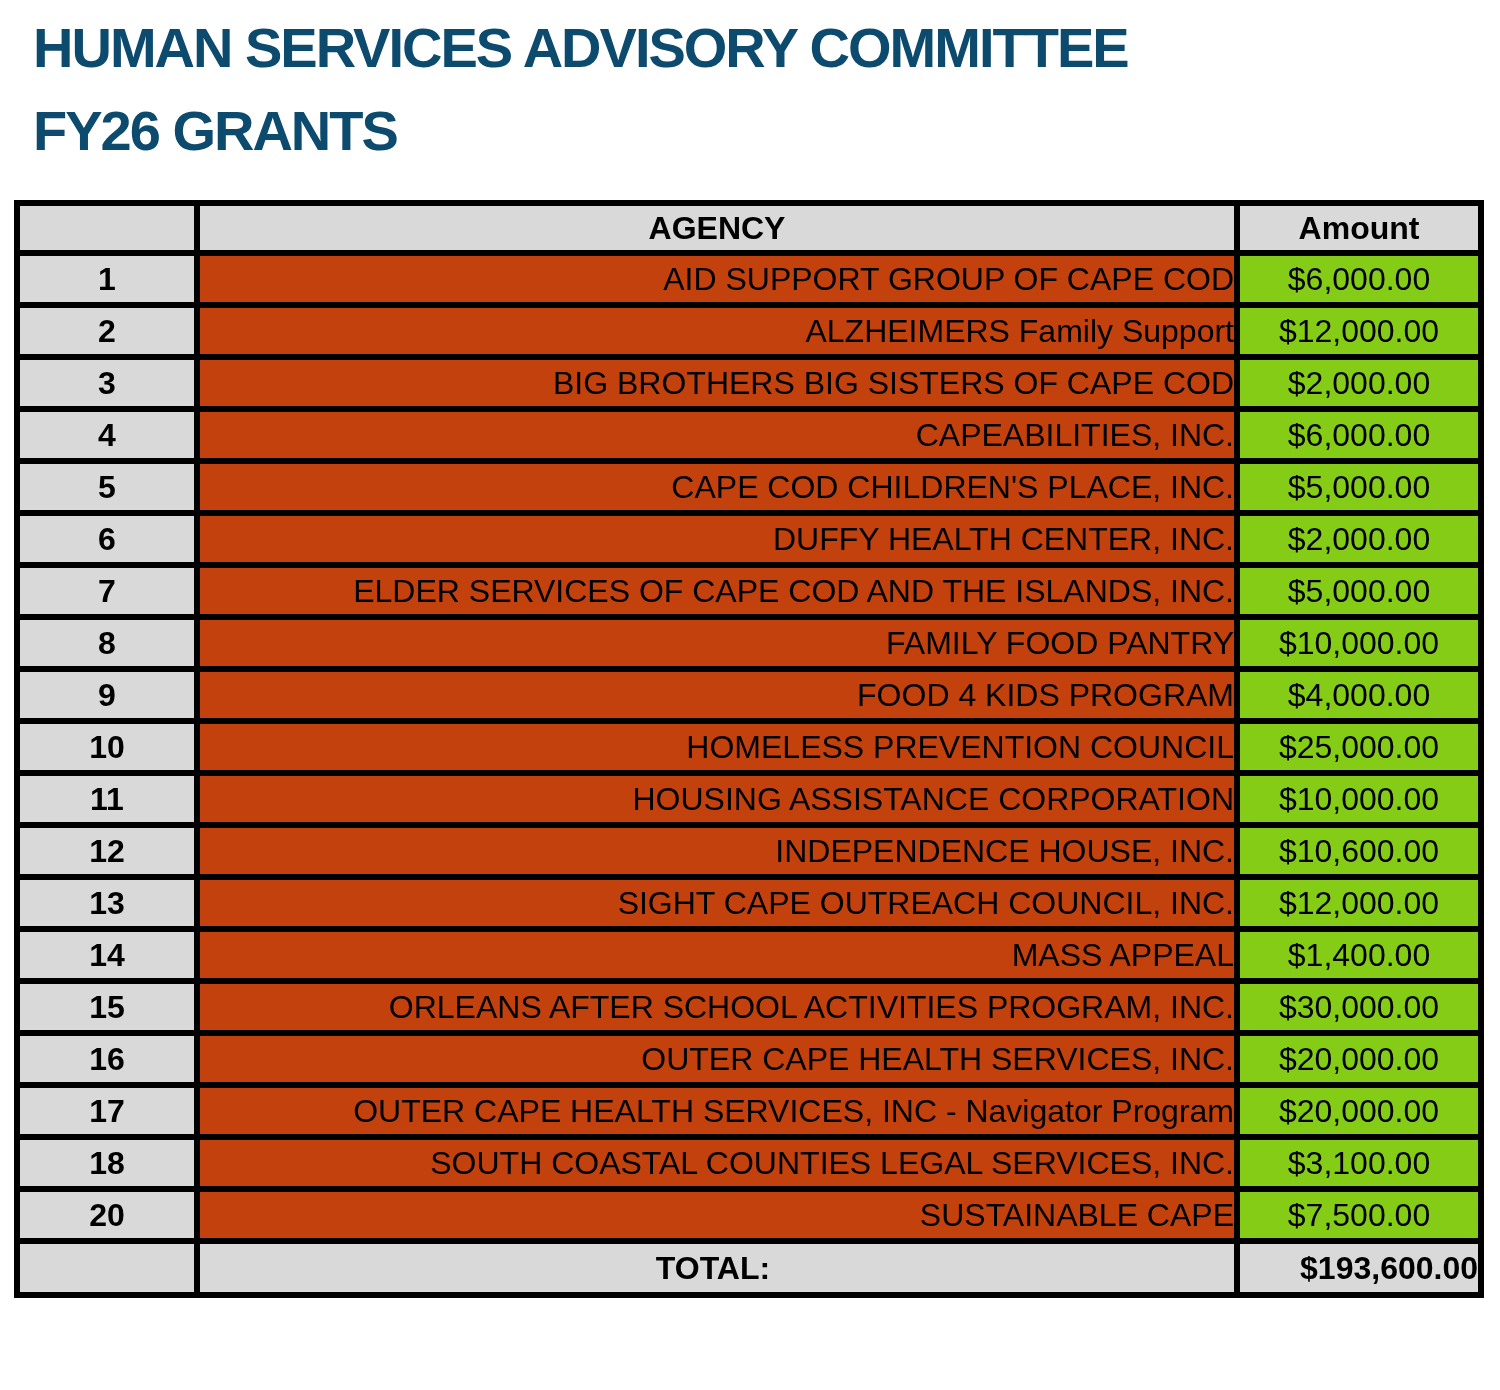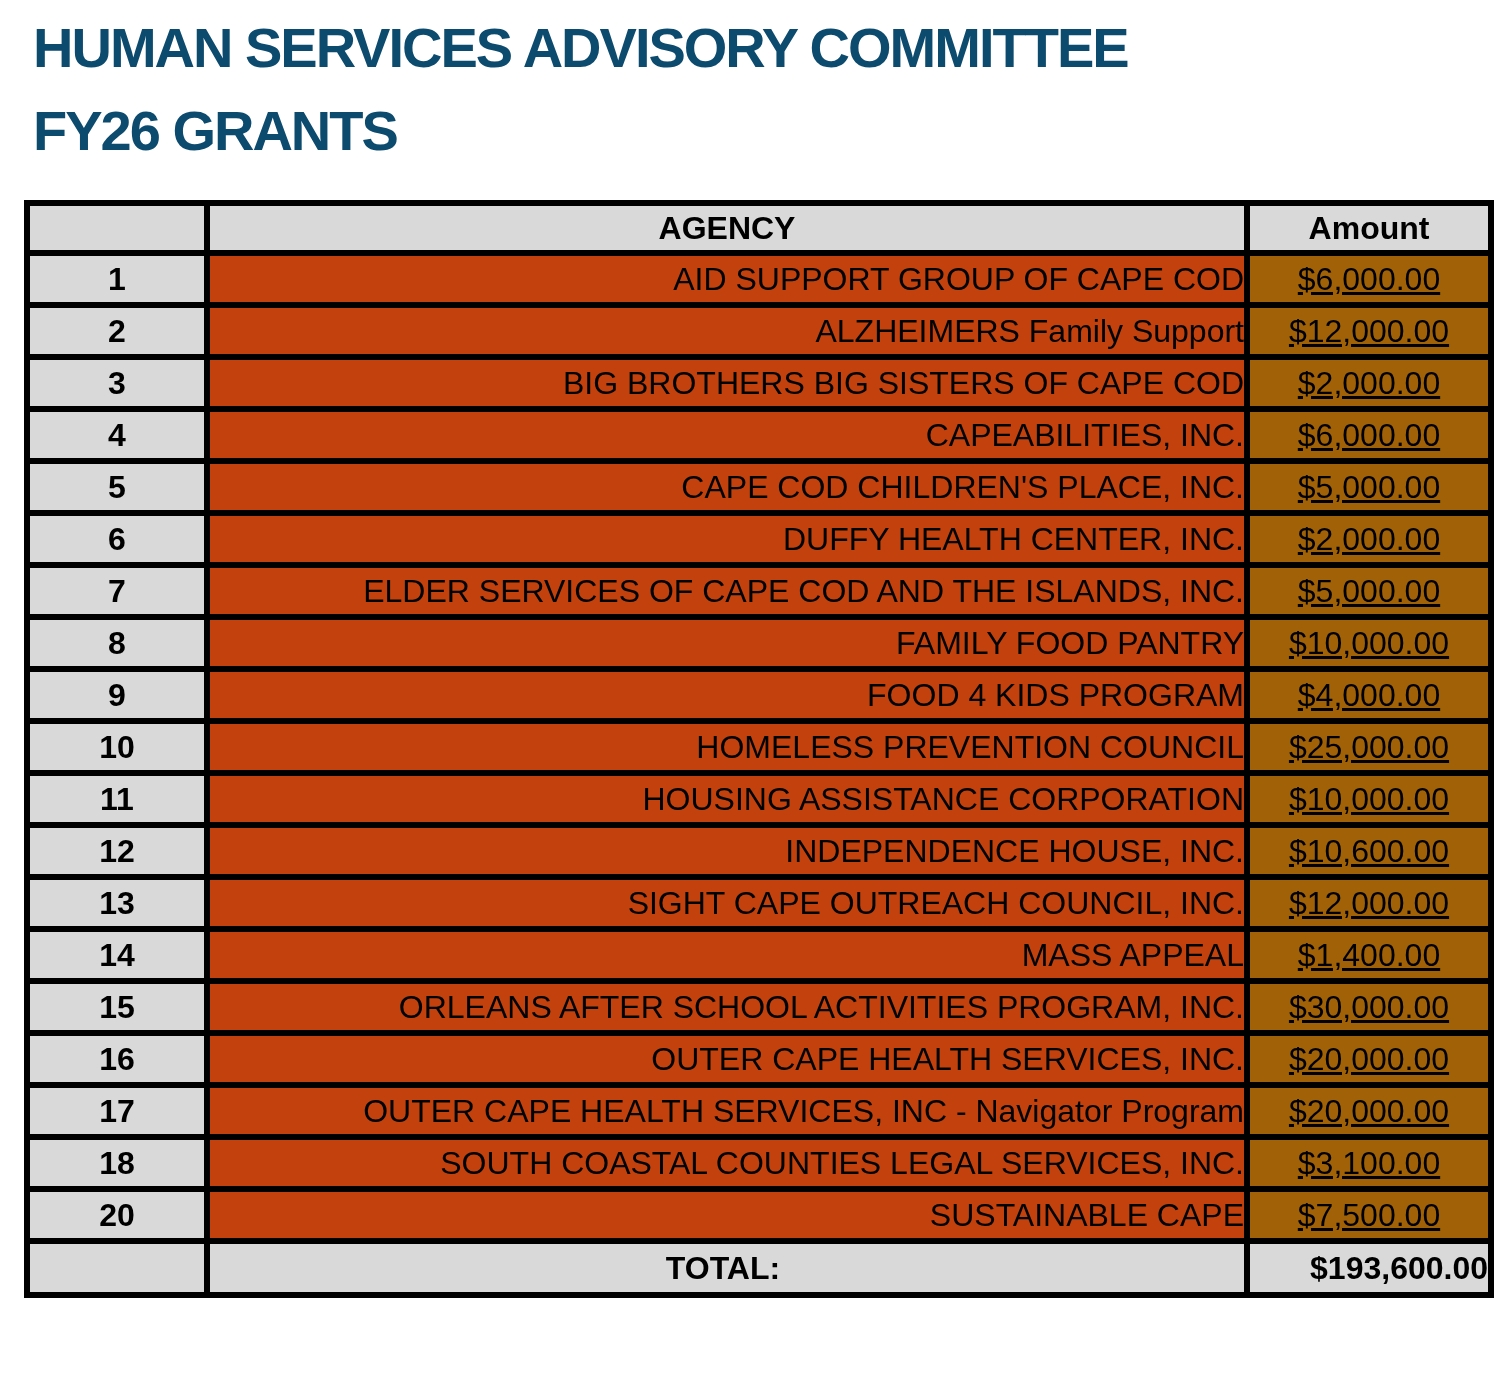--- a/index.html
+++ b/index.html
@@ -20,21 +20,21 @@
     font-weight: 700;
     margin: 0;
     line-height: 83px;
     letter-spacing: -2px;
     color: #0c4a6e;
     white-space: nowrap;
   }
   table.grants {
     border-collapse: collapse;
     table-layout: fixed;
-    margin: 28px 0 0 24px;
+    margin: 28px 0 0 14px;
   }
   col.c-num    { width: 180px; }
   col.c-agency { width: 1040px; }
   col.c-amount { width: 244px; }
   th, td {
     border: 6px solid #000000;
     font-size: 32px;
     overflow: hidden;
     white-space: nowrap;
     padding: 0;
@@ -50,23 +50,22 @@
     background: #d9d9d9;
     text-align: center;
     font-weight: 700;
   }
   .agency-cell {
     background: #c2410c;
     text-align: right;
     padding-left: 10px;
   }
   .amount-cell {
-    background: #a16207;
-    text-align: center;
-    text-decoration: underline;
+    background: #84cc16;
+    text-align: center;
   }
   tfoot td {
     background: #d9d9d9;
     font-weight: 700;
     height: 48px;
   }
   .total-label-cell {
     text-align: center;
     padding-right: 8px;
   }

